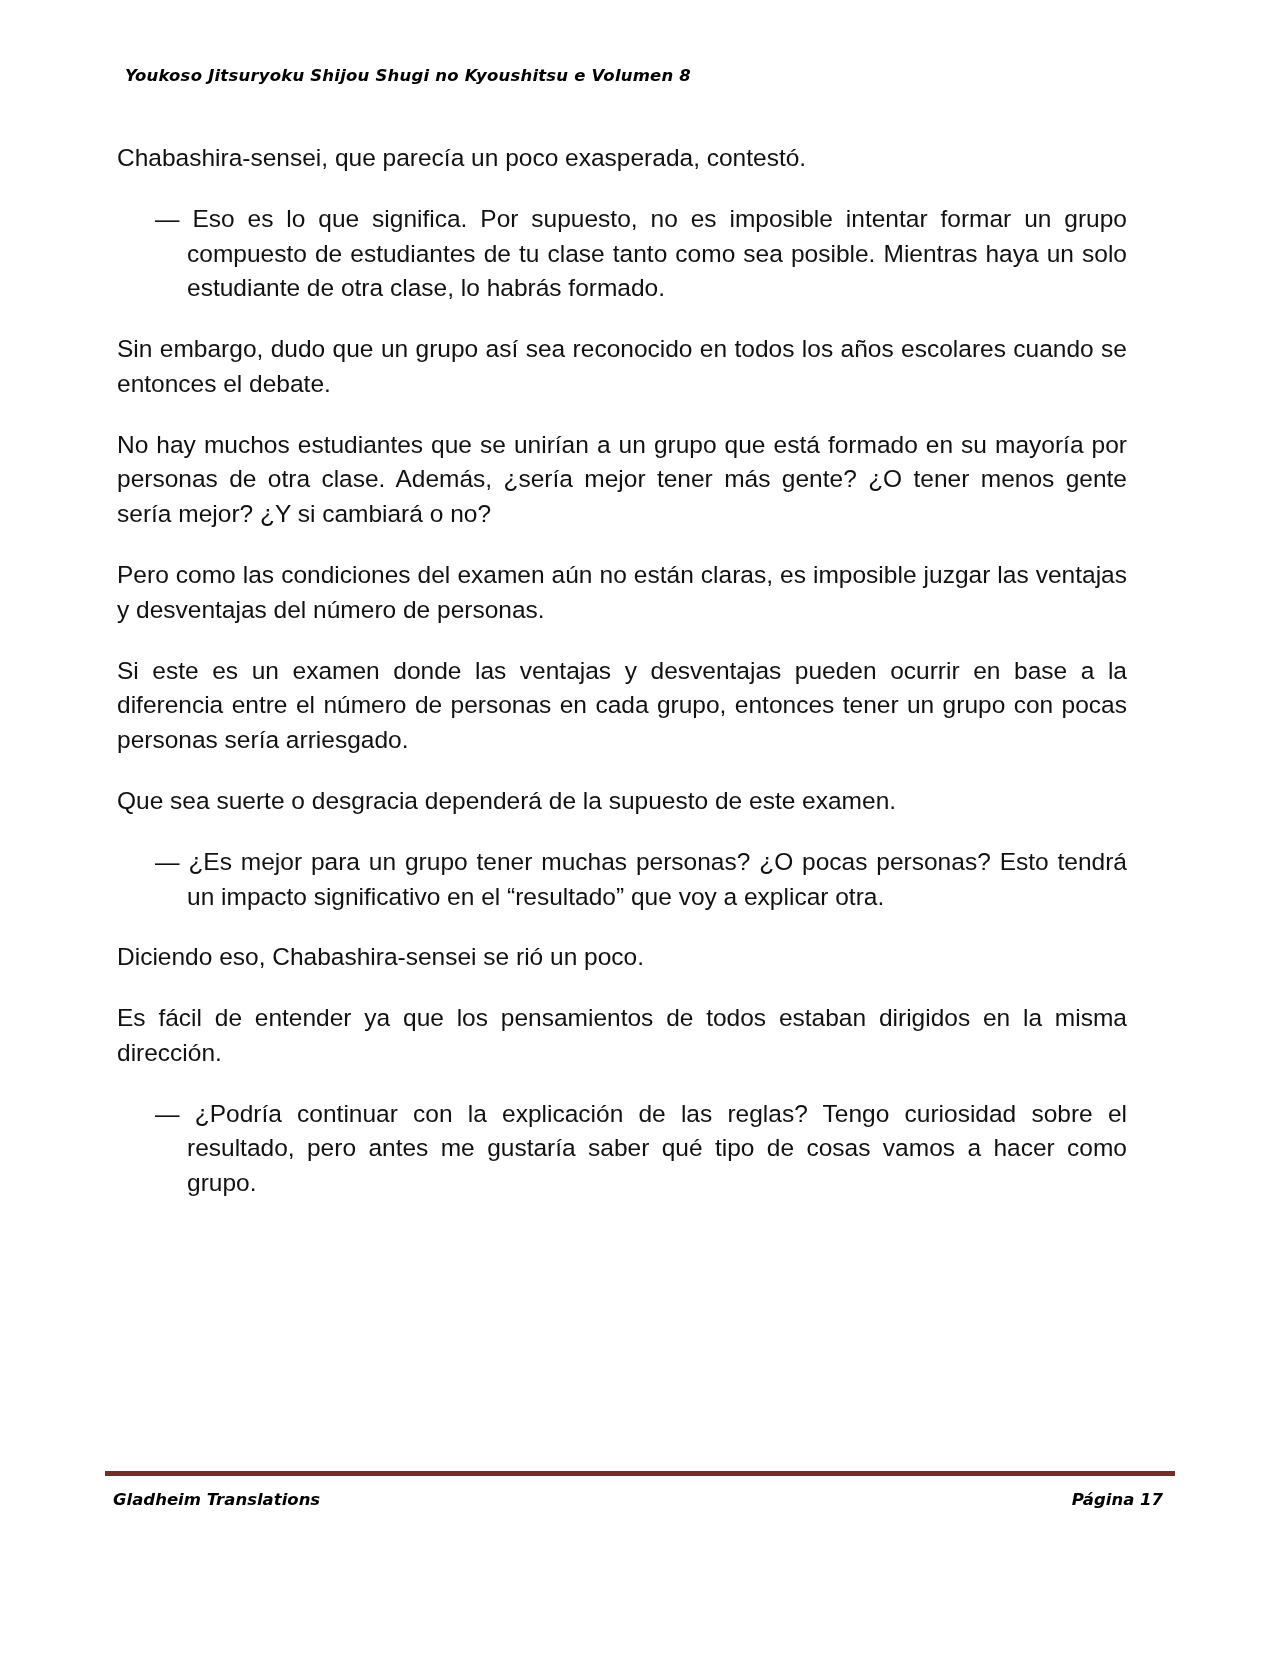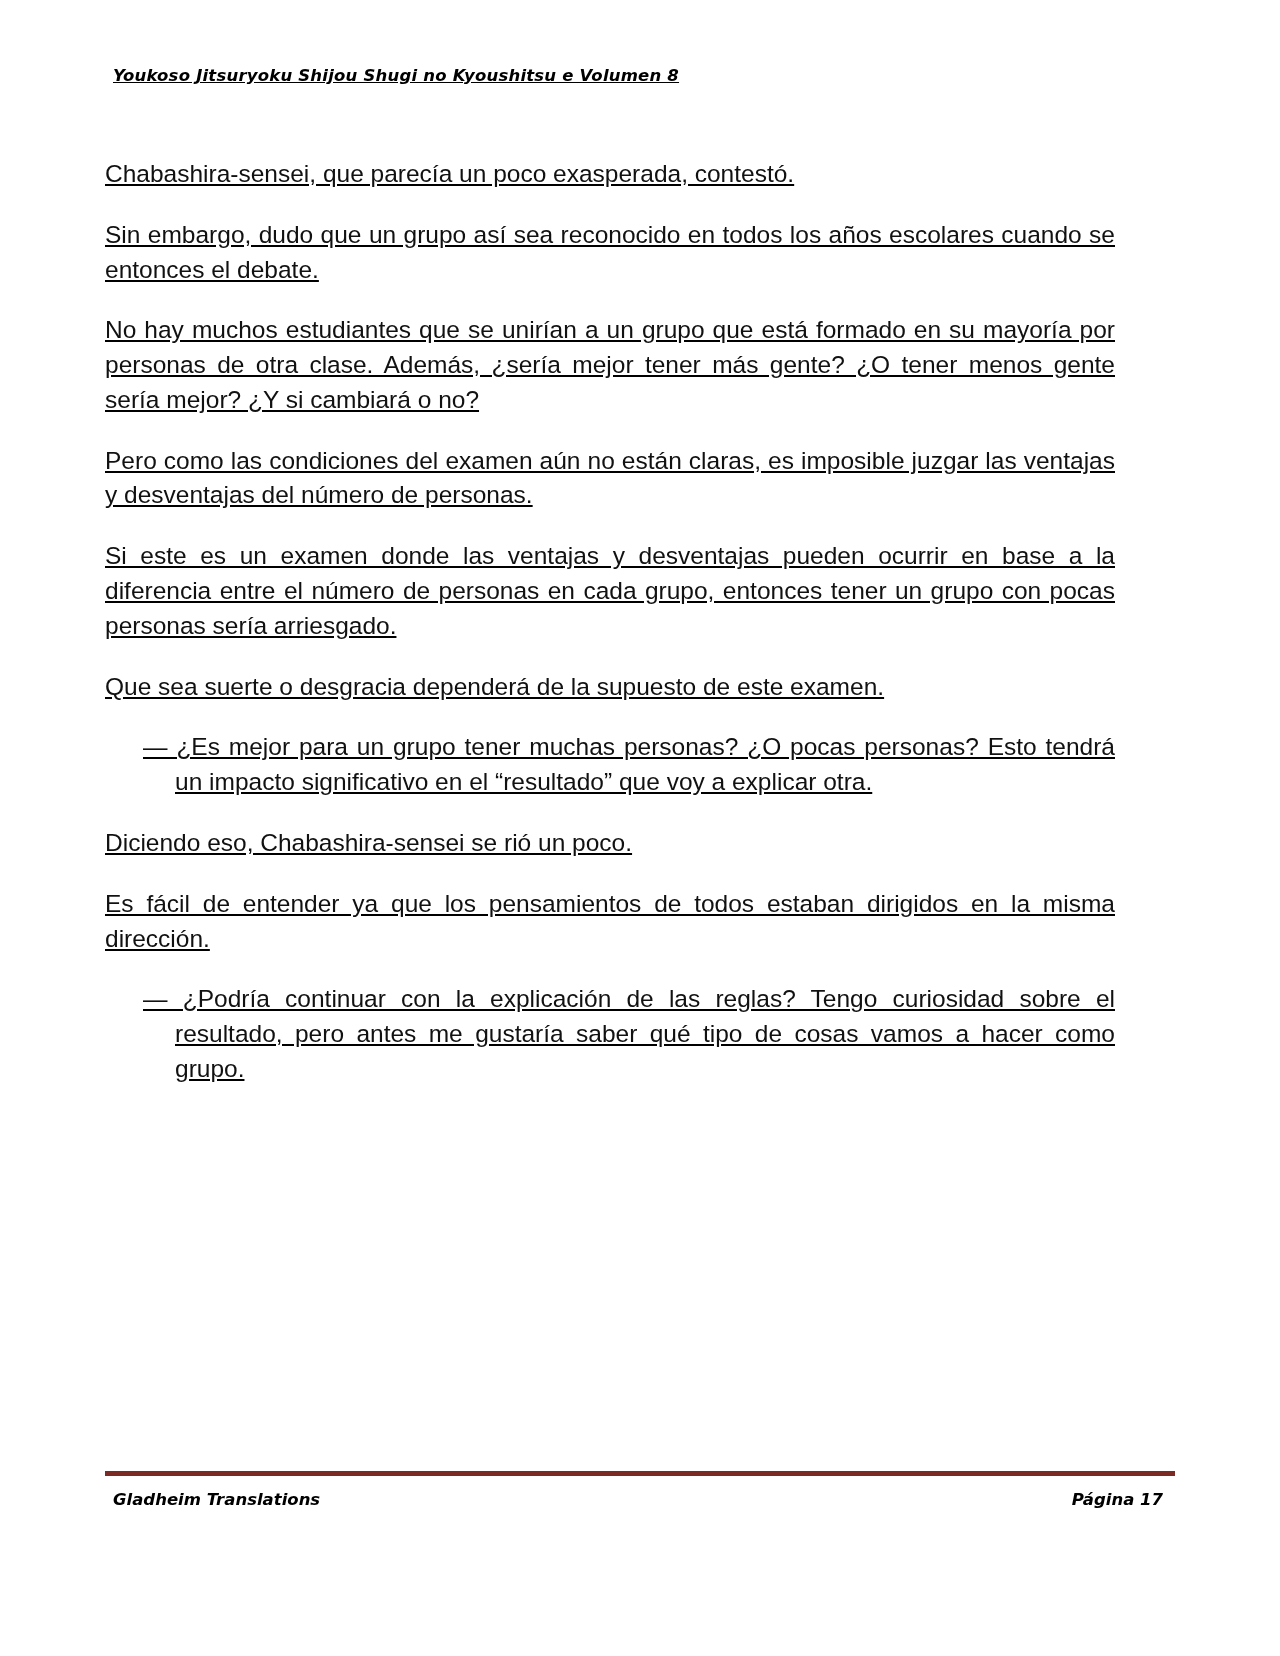--- a/index.html
+++ b/index.html
@@ -12,36 +12,35 @@
     width: 1280px;
     height: 1656px;
     background: #ffffff;
     box-sizing: border-box;
     font-family: "Liberation Sans", sans-serif;
     color: #000000;
     overflow: hidden;
   }
   .content {
     position: absolute;
-    left: 105px;
+    left: 117px;
     top: 66px;
     width: 1010px;
-    text-decoration: underline;
   }
   .header-title {
     font-family: "DejaVu Sans", sans-serif;
     font-weight: bold;
     font-style: italic;
     font-size: 16.5px;
     letter-spacing: 0.2px;
     color: #000000;
     margin: 0 0 0 8px;
   }
   .body-block {
-    margin-top: 72px;
+    margin-top: 56px;
   }
   p.para {
     margin: 0 0 26px 0;
     font-size: 24.5px;
     line-height: 1.42;
     text-align: justify;
     text-justify: inter-word;
     color: #111111;
   }
   p.dialogue {
@@ -85,20 +84,21 @@
 <div class="page">
 
   <div class="content">
 
     <div class="header-title">Youkoso Jitsuryoku Shijou Shugi no Kyoushitsu e Volumen 8</div>
 
     <div class="body-block">
 
       <p class="para">Chabashira-sensei, que parecía un poco exasperada, contestó.</p>
 
+      <p class="dialogue">— Eso es lo que significa. Por supuesto, no es imposible intentar formar un grupo compuesto de estudiantes de tu clase tanto como sea posible. Mientras haya un solo estudiante de otra clase, lo habrás formado.</p>
 
 
       <p class="para">Sin embargo, dudo que un grupo así sea reconocido en todos los años escolares cuando se entonces el debate.</p>
 
       <p class="para">No hay muchos estudiantes que se unirían a un grupo que está formado en su mayoría por personas de otra clase. Además, ¿sería mejor tener más gente? ¿O tener menos gente sería mejor? ¿Y si cambiará o no?</p>
 
       <p class="para">Pero como las condiciones del examen aún no están claras, es imposible juzgar las ventajas y desventajas del número de personas.</p>
 
       <p class="para">Si este es un examen donde las ventajas y desventajas pueden ocurrir en base a la diferencia entre el número de personas en cada grupo, entonces tener un grupo con pocas personas sería arriesgado.</p>
 

